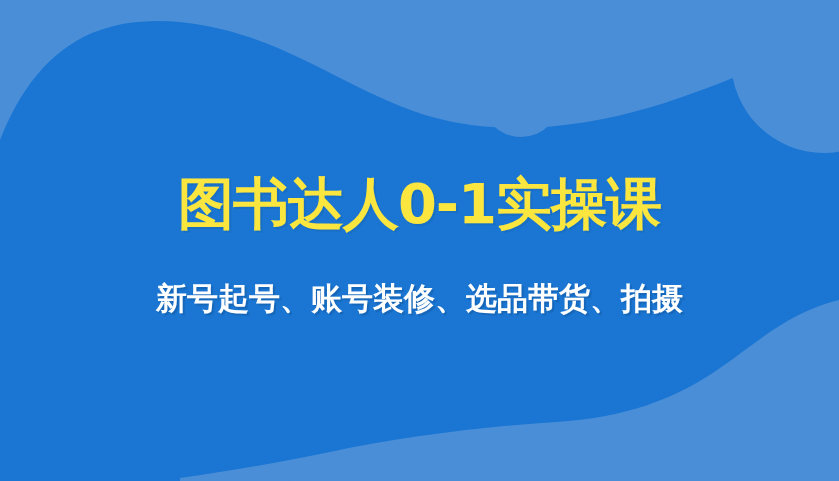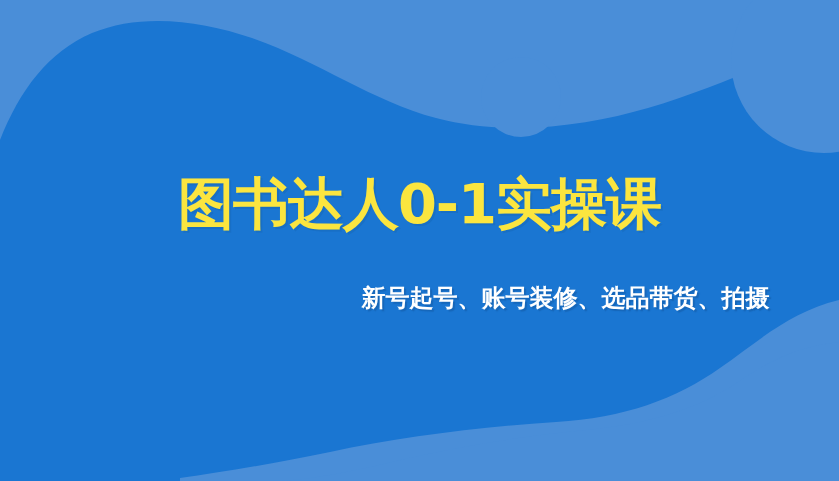--- a/index.html
+++ b/index.html
@@ -53,23 +53,23 @@
     text-shadow: 2px 2px 0 rgba(20, 90, 160, 0.25);
     margin-top: 27px;
   }
 
   #course-subtitle {
     position: absolute;
     left: 50%;
     transform: translateX(-50%);
     top: 271px;
     width: 700px;
-    text-align: right;
+    text-align: center;
     font-family: "DejaVu Sans", "Liberation Sans", sans-serif;
-    font-size: 24px;
+    font-size: 31px;
     line-height: 54px;
     font-weight: bold;
     color: #ffffff;
     letter-spacing: 0px;
     text-shadow: 2px 2px 1px rgba(17, 85, 155, 0.45);
   }
 
   .sub-line {
     display: block;
     white-space: nowrap;

